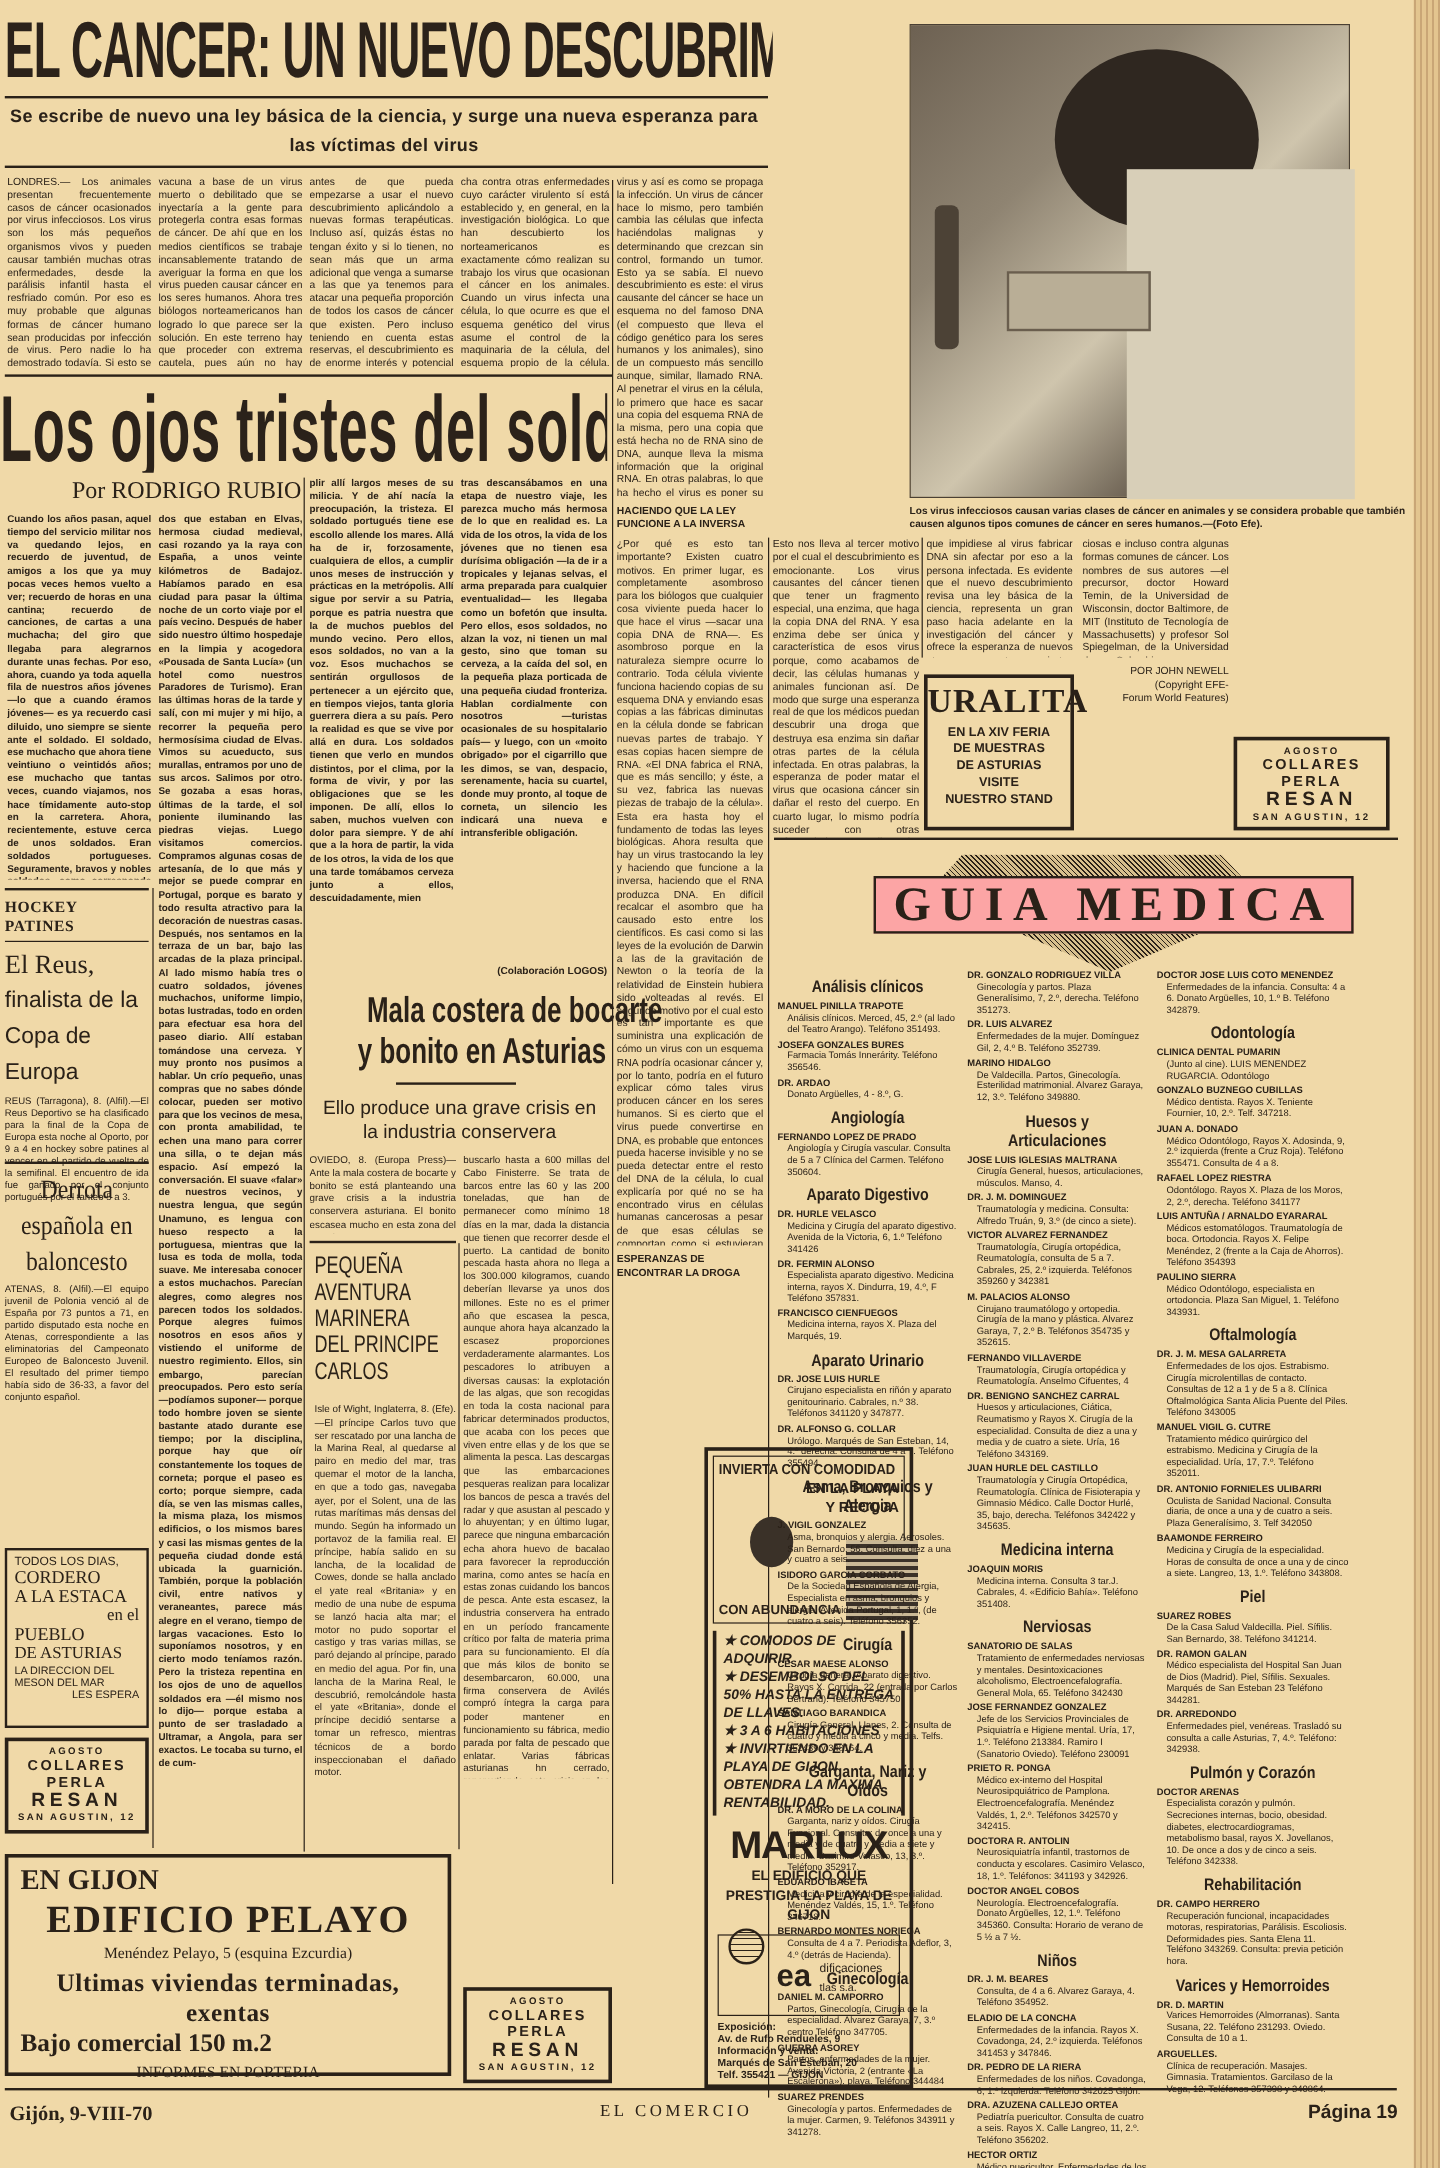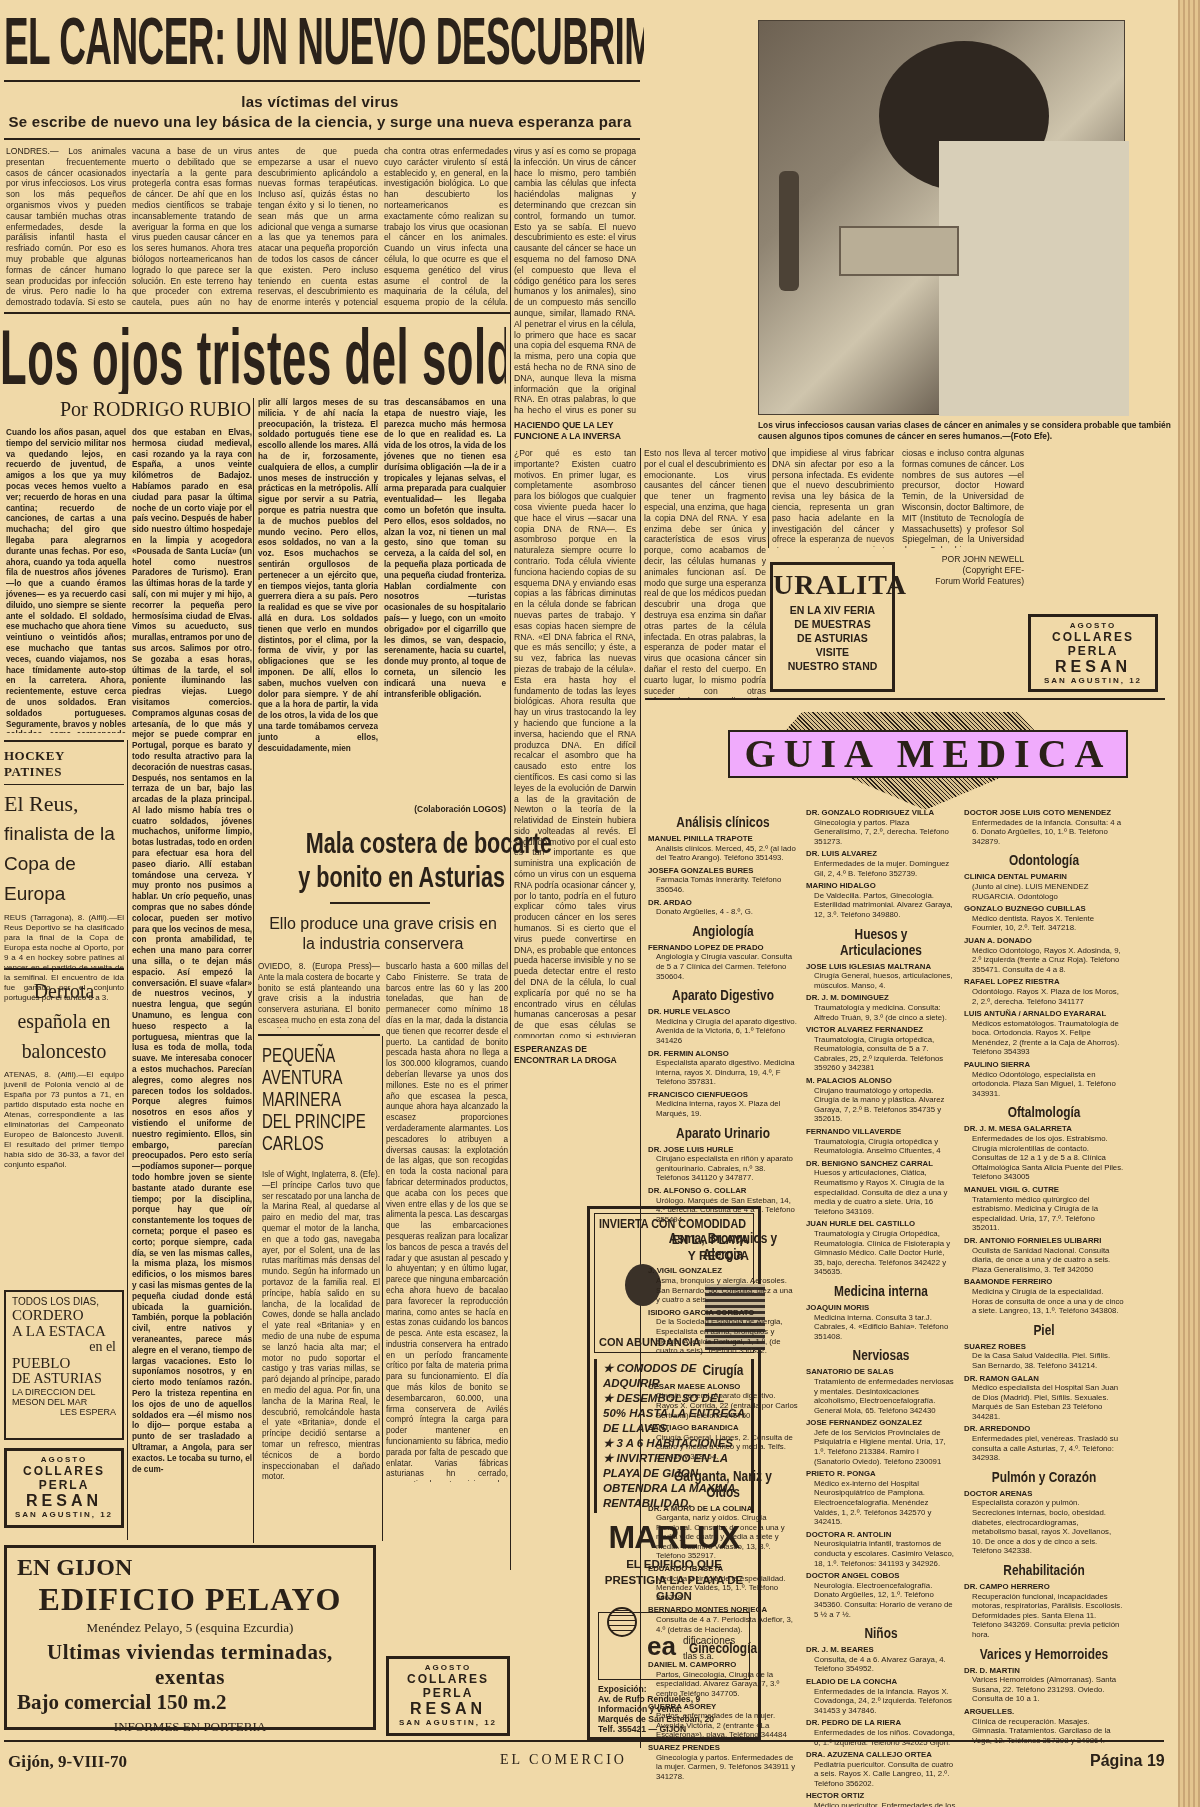--- a/index.html
+++ b/index.html
@@ -40,22 +40,22 @@
 </head>
 <body>
 
 <div class="page">
 
   <div class="abs" style="left:4px; top:6px; width:640px; height:70px; overflow:hidden;">
     <div class="headline-cond" style="font-size:66px; line-height:70px; transform: scaleX(0.56); color:#2b221a;">EL CANCER: UN NUEVO DESCUBRIMIENTO</div>
   </div>
   <div class="rule" style="left:4px; top:80px; width:636px; height:2px;"></div>
   <div class="abs center" style="left:0; top:88px; width:640px; font-size:15px; font-weight:bold; line-height:20px; letter-spacing:0.3px;">
+    <div>Se escribe de nuevo una ley básica de la ciencia, y surge una nueva esperanza para</div>
     <div style="margin-top:4px;">las víctimas del virus</div>
-    <div>Se escribe de nuevo una ley básica de la ciencia, y surge una nueva esperanza para</div>
   </div>
   <div class="rule" style="left:4px; top:138px; width:636px; height:2px;"></div>
 
   <div class="col abs" style="left:6px; top:146px; width:120px; height:160px;">LONDRES.— Los animales presentan frecuentemente casos de cáncer ocasionados por virus infecciosos. Los virus son los más pequeños organismos vivos y pueden causar también muchas otras enfermedades, desde la parálisis infantil hasta el resfriado común. Por eso es muy probable que algunas formas de cáncer humano sean producidas por infección de virus. Pero nadie lo ha demostrado todavía. Si esto se demostrase, los científicos podrían tratar de perfeccionar drogas para atacar esos virus cancerígenos o intentar la fabricación de una</div>
   <div class="col abs" style="left:132px; top:146px; width:120px; height:160px;">vacuna a base de un virus muerto o debilitado que se inyectaría a la gente para protegerla contra esas formas de cáncer. De ahí que en los medios científicos se trabaje incansablemente tratando de averiguar la forma en que los virus pueden causar cáncer en los seres humanos. Ahora tres biólogos norteamericanos han logrado lo que parece ser la solución. En este terreno hay que proceder con extrema cautela, pues aún no hay pruebas de que el cáncer humano sea ocasionado por un virus y transcurrirá mucho tiempo</div>
   <div class="col abs" style="left:258px; top:146px; width:120px; height:160px;">antes de que pueda empezarse a usar el nuevo descubrimiento aplicándolo a nuevas formas terapéuticas. Incluso así, quizás éstas no tengan éxito y si lo tienen, no sean más que un arma adicional que venga a sumarse a las que ya tenemos para atacar una pequeña proporción de todos los casos de cáncer que existen. Pero incluso teniendo en cuenta estas reservas, el descubrimiento es de enorme interés y potencial importancia no sólo por lo que se refiere a la investigación del cáncer sino también por sus eventuales aplicaciones en la lu-</div>
   <div class="col abs" style="left:384px; top:146px; width:124px; height:160px;">cha contra otras enfermedades cuyo carácter virulento sí está establecido y, en general, en la investigación biológica. Lo que han descubierto los norteamericanos es exactamente cómo realizan su trabajo los virus que ocasionan el cáncer en los animales. Cuando un virus infecta una célula, lo que ocurre es que el esquema genético del virus asume el control de la maquinaria de la célula, del esquema propio de la célula. Acto seguido, el esquema del virus ordena a la célula que fabrique más partículas de</div>
   <div class="col abs" style="left:514px; top:146px; width:122px; height:268px;">virus y así es como se propaga la infección. Un virus de cáncer hace lo mismo, pero también cambia las células que infecta haciéndolas malignas y determinando que crezcan sin control, formando un tumor. Esto ya se sabía. El nuevo descubrimiento es este: el virus causante del cáncer se hace un esquema no del famoso DNA (el compuesto que lleva el código genético para los seres humanos y los animales), sino de un compuesto más sencillo aunque, similar, llamado RNA. Al penetrar el virus en la célula, lo primero que hace es sacar una copia del esquema RNA de la misma, pero una copia que está hecha no de RNA sino de DNA, aunque lleva la misma información que la original RNA. En otras palabras, lo que ha hecho el virus es poner su esquema en idioma DNA para que la célula lo pueda comprender. Luego esta copia DNA del esquema del virus asume control en la forma usual.</div>
 
   <div class="abs" style="left:514px; top:420px; width:122px; font-size:8.6px; font-weight:bold; line-height:11px;">HACIENDO QUE LA LEY FUNCIONE A LA INVERSA</div>
@@ -219,21 +219,21 @@
 
   <div class="box center" style="left:1028px; top:614px; width:130px; height:78px; padding-top:4px;">
     <div style="font-size:8px; letter-spacing:2px; font-weight:bold;">AGOSTO</div>
     <div style="font-size:12px; letter-spacing:2px; font-weight:bold;">COLLARES PERLA</div>
     <div style="font-size:16px; letter-spacing:4px; font-weight:bold;">RESAN</div>
     <div style="font-size:8px; letter-spacing:2px; font-weight:bold;">SAN AGUSTIN, 12</div>
   </div>
 
   <div class="rule" style="left:645px; top:698px; width:520px; height:2px;"></div>
   <div class="abs center" style="left:730px; top:712px; width:360px; height:20px; background:repeating-linear-gradient(45deg,#2a2118 0 1px,#d7bf8d 1px 3px); clip-path: polygon(20% 0,80% 0,85% 100%,15% 100%);"></div>
-  <div class="abs center guia-title" style="left:728px; top:730px; width:400px; height:48px; line-height:44px; border:2px solid #2a2118; background:#f0abfc;">GUIA MEDICA</div>
+  <div class="abs center guia-title" style="left:728px; top:730px; width:400px; height:48px; line-height:44px; border:2px solid #2a2118; background:#fca5a5;">GUIA MEDICA</div>
   <div class="abs" style="left:850px; top:778px; width:150px; height:32px; background:repeating-linear-gradient(45deg,#2a2118 0 1px,#d7bf8d 1px 3px); clip-path: polygon(0 0,100% 0,50% 100%);"></div>
 
   <div class="abs med" style="left:648px; top:808px; width:150px;" id="guia-col-0">
       <h4>Análisis clínicos</h4>
       <div class="entry"><span class="nm">MANUEL PINILLA TRAPOTE</span><span class="tx">Análisis clínicos. Merced, 45, 2.º (al lado del Teatro Arango). Teléfono 351493.</span></div>
       <div class="entry"><span class="nm">JOSEFA GONZALES BURES</span><span class="tx">Farmacia Tomás Innerárity. Teléfono 356546.</span></div>
       <div class="entry"><span class="nm">Dr. ARDAO</span><span class="tx">Donato Argüelles, 4 - 8.º, G.</span></div>
       <h4>Angiología</h4>
       <div class="entry"><span class="nm">FERNANDO LOPEZ DE PRADO</span><span class="tx">Angiología y Cirugía vascular. Consulta de 5 a 7 Clínica del Carmen. Teléfono 350604.</span></div>
       <h4>Aparato Digestivo</h4>

